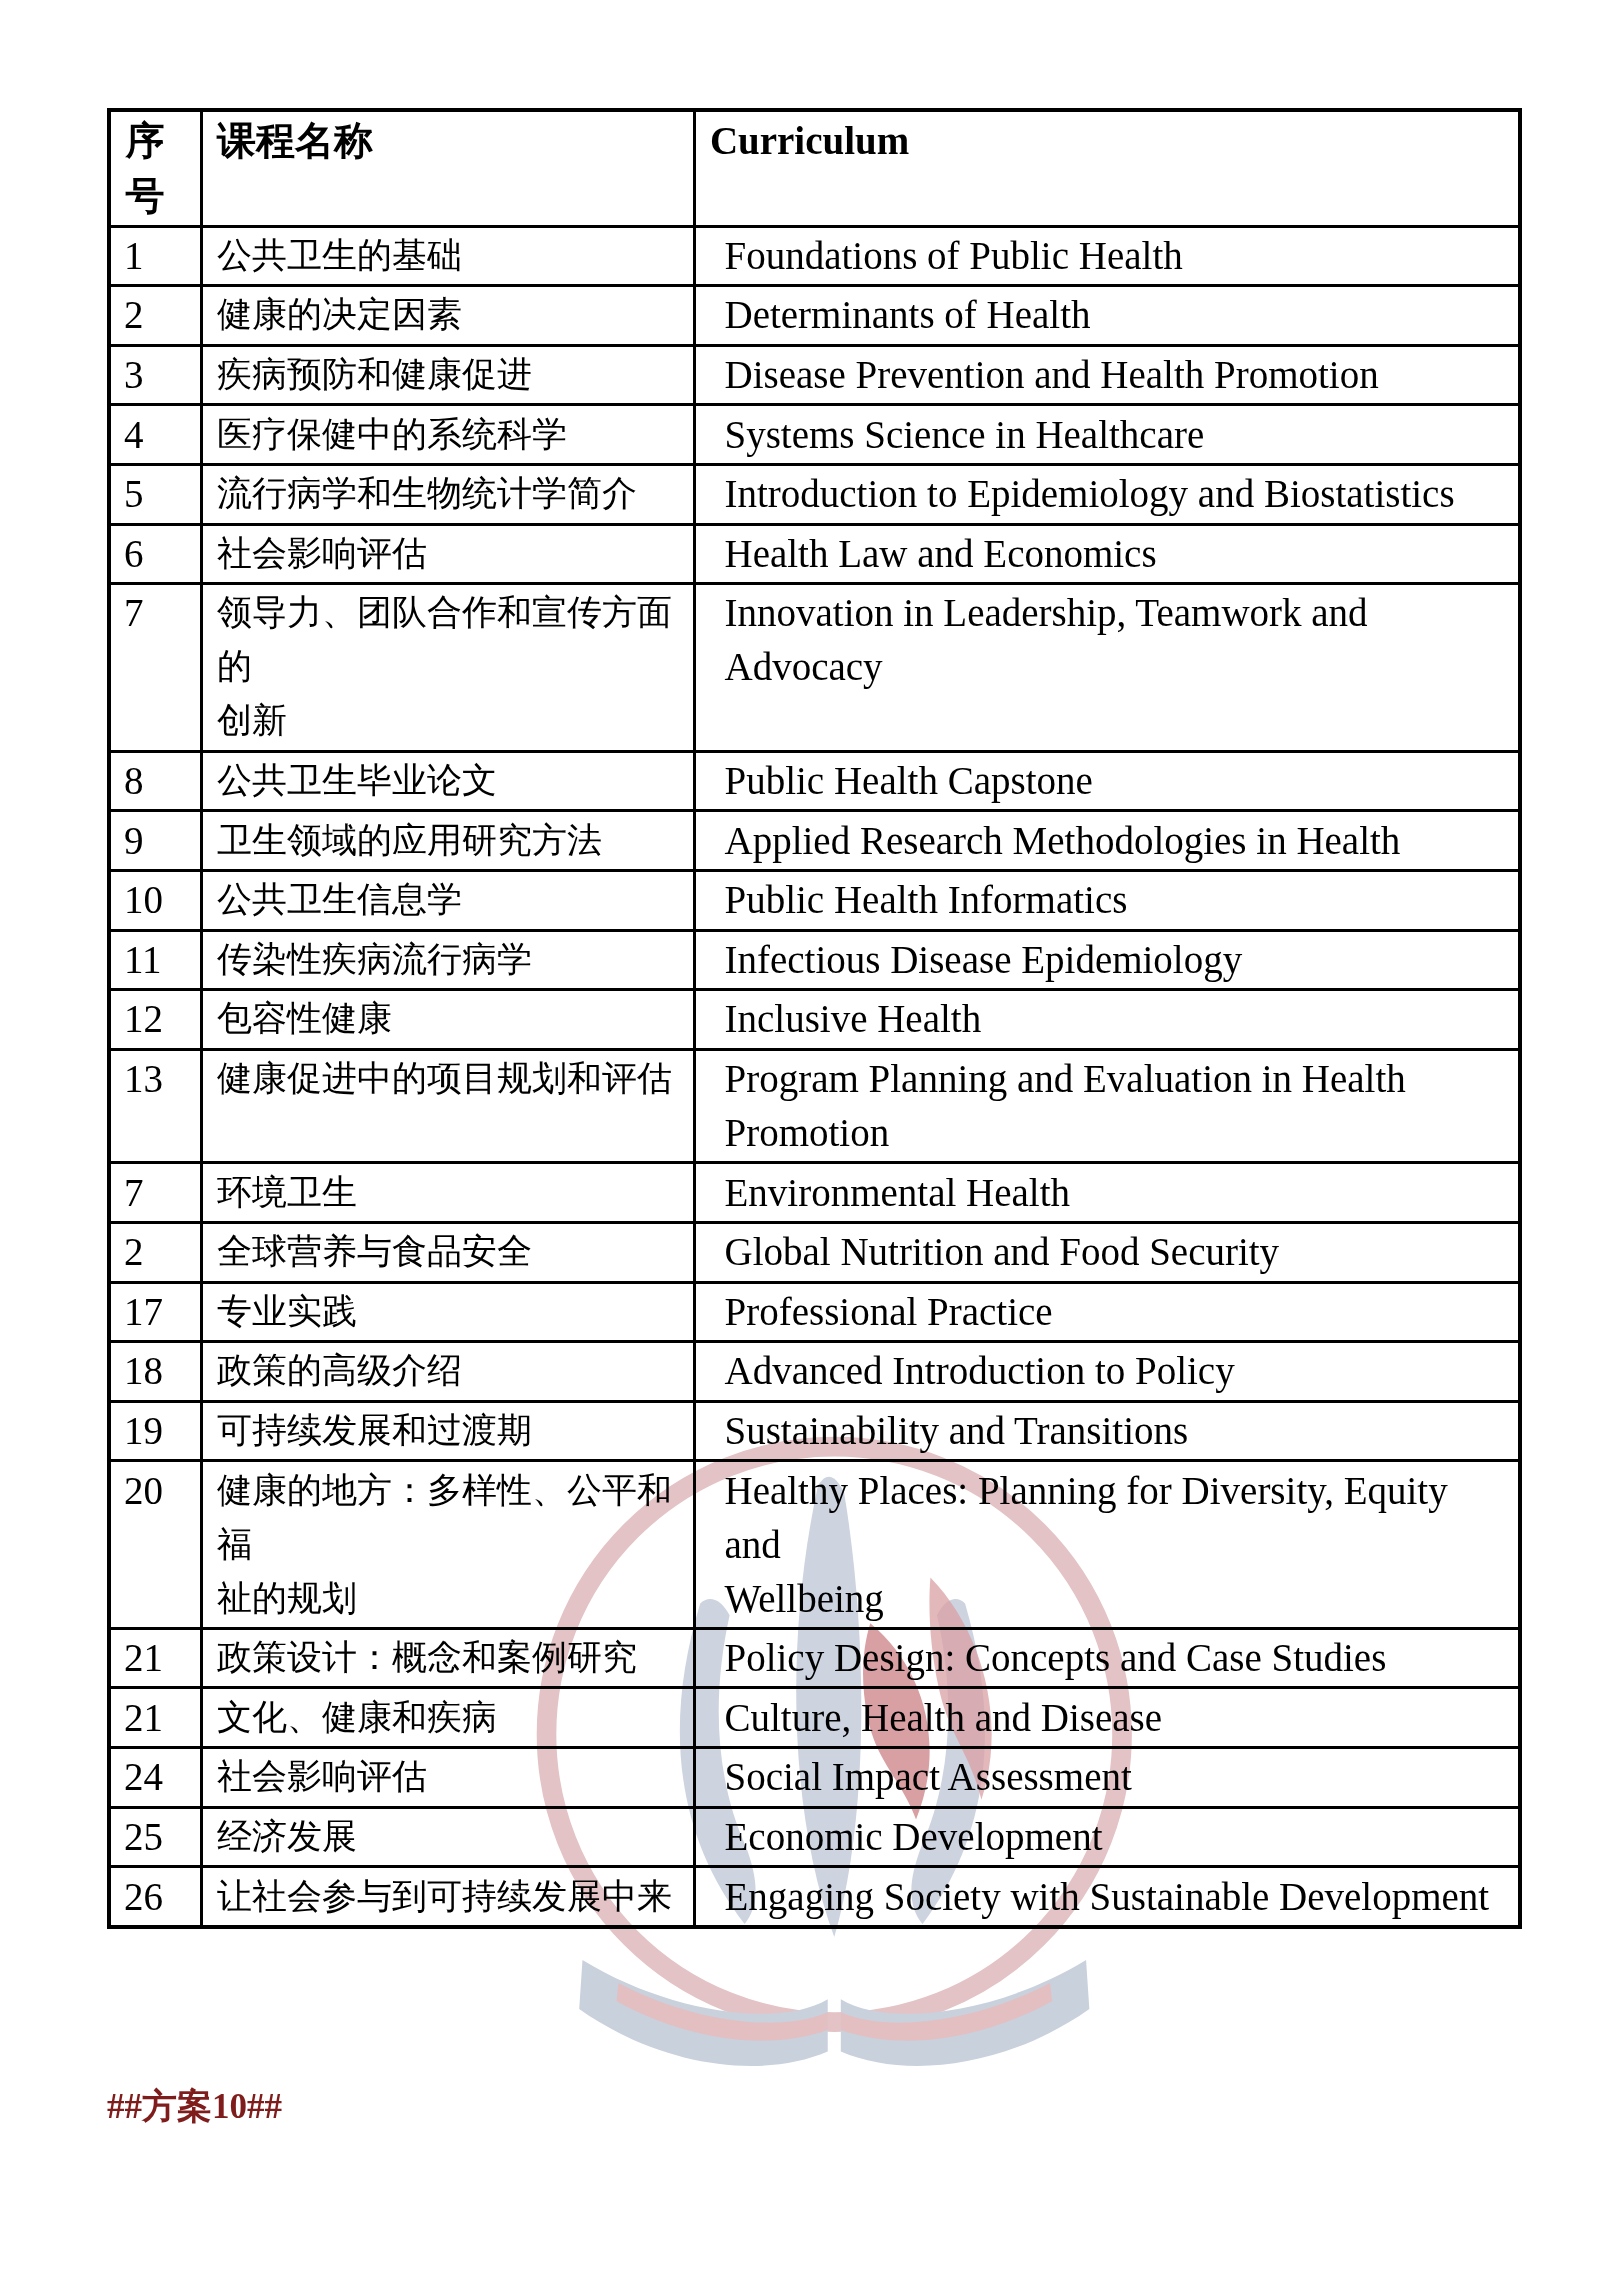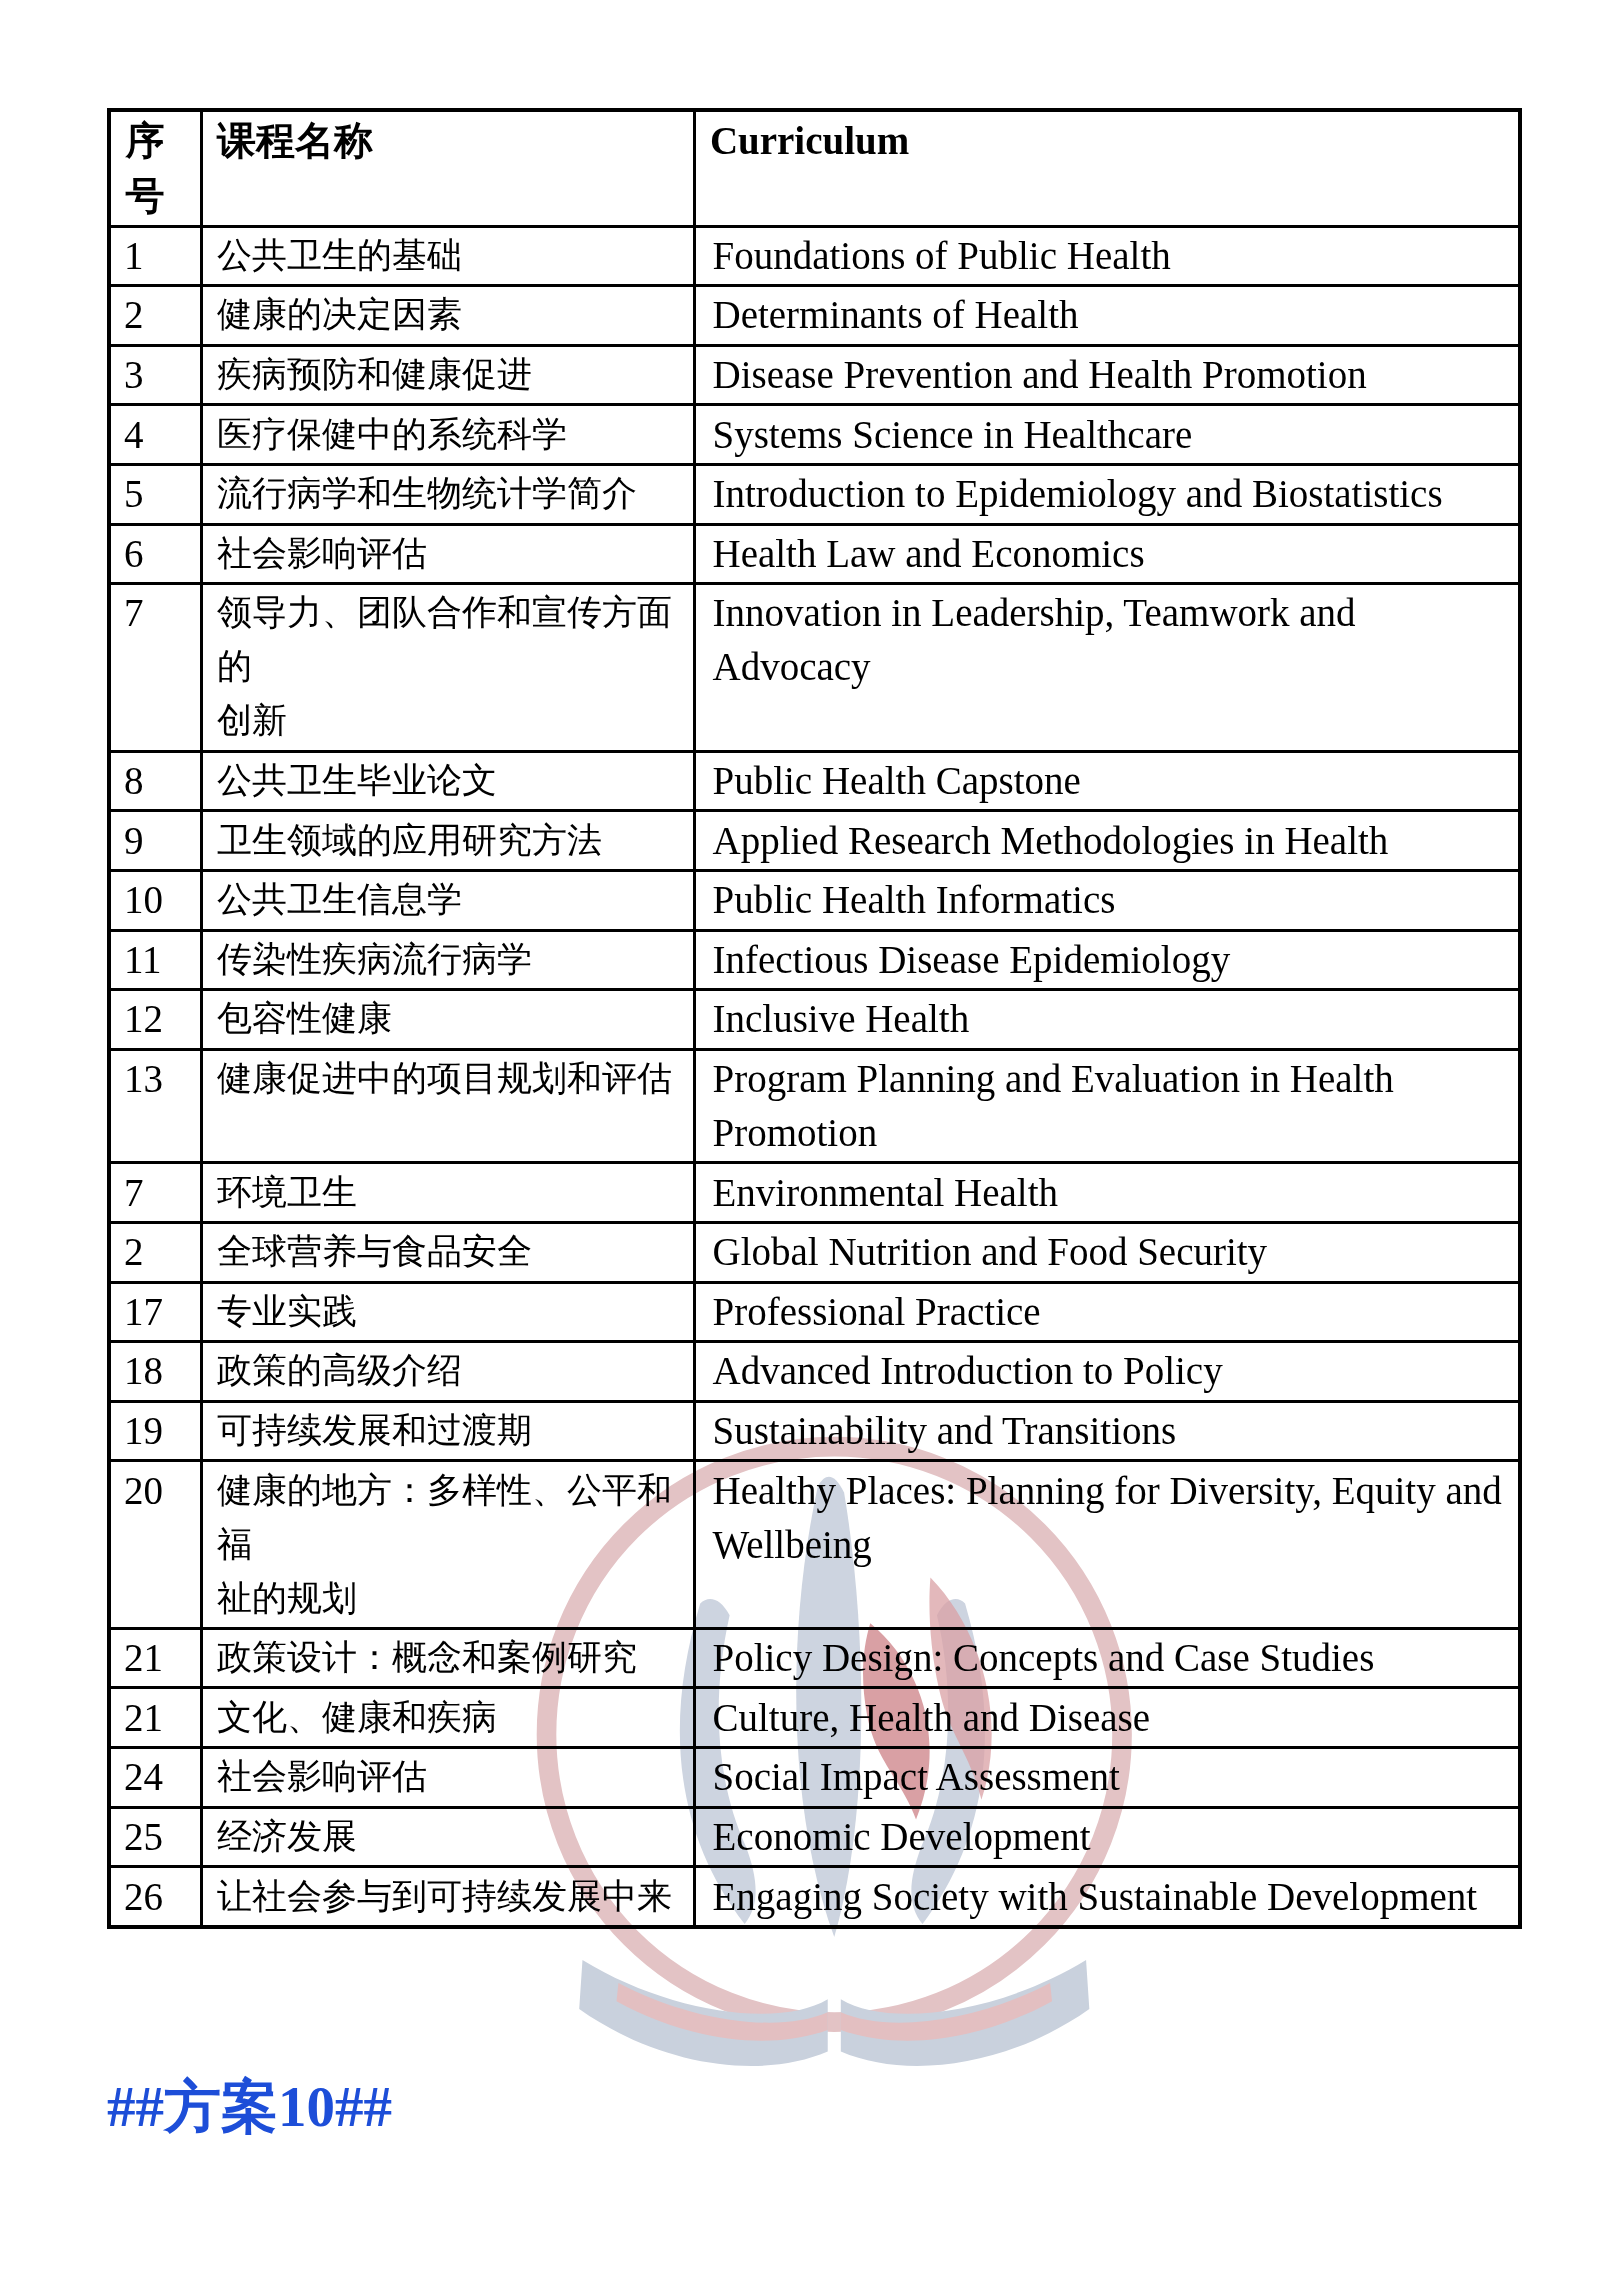--- a/index.html
+++ b/index.html
@@ -54,30 +54,30 @@
     font-size: 35px;
     line-height: 54px;
     height: 54px;
   }
   td.num {
     font-size: 39px;
     padding-left: 13px;
   }
   td.en {
     font-size: 39px;
-    padding-left: 17px;
+    padding-left: 29px;
   }
   .footer-tag {
     position: absolute;
     left: 107px;
     top: 2082px;
-    font-size: 57px;
+    font-size: 35px;
     line-height: 50px;
     font-weight: bold;
-    color: #1d4ed8;
+    color: #7f1d1d;
   }
 </style>
 </head>
 <body>
 
 <div class="page">
 
   <svg class="watermark" viewBox="0 0 1000 1060" xmlns="http://www.w3.org/2000/svg" aria-hidden="true">
     <circle cx="505" cy="500" r="440" fill="none" stroke="#e3c3c5" stroke-width="30"></circle>
     <g fill="#cdd4e0">

